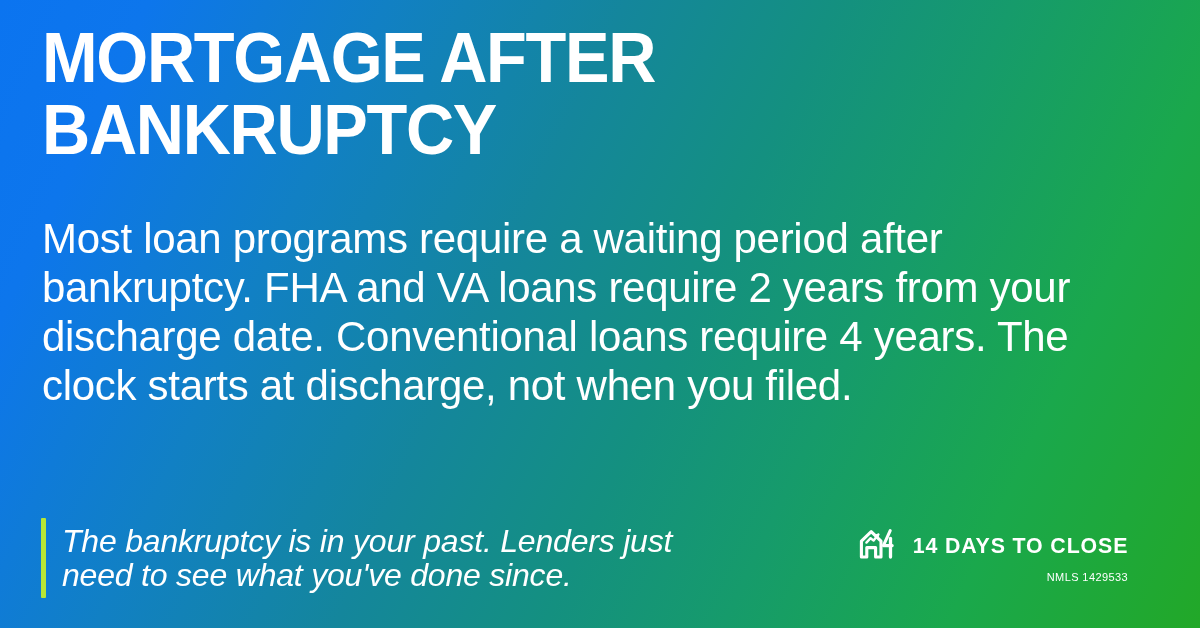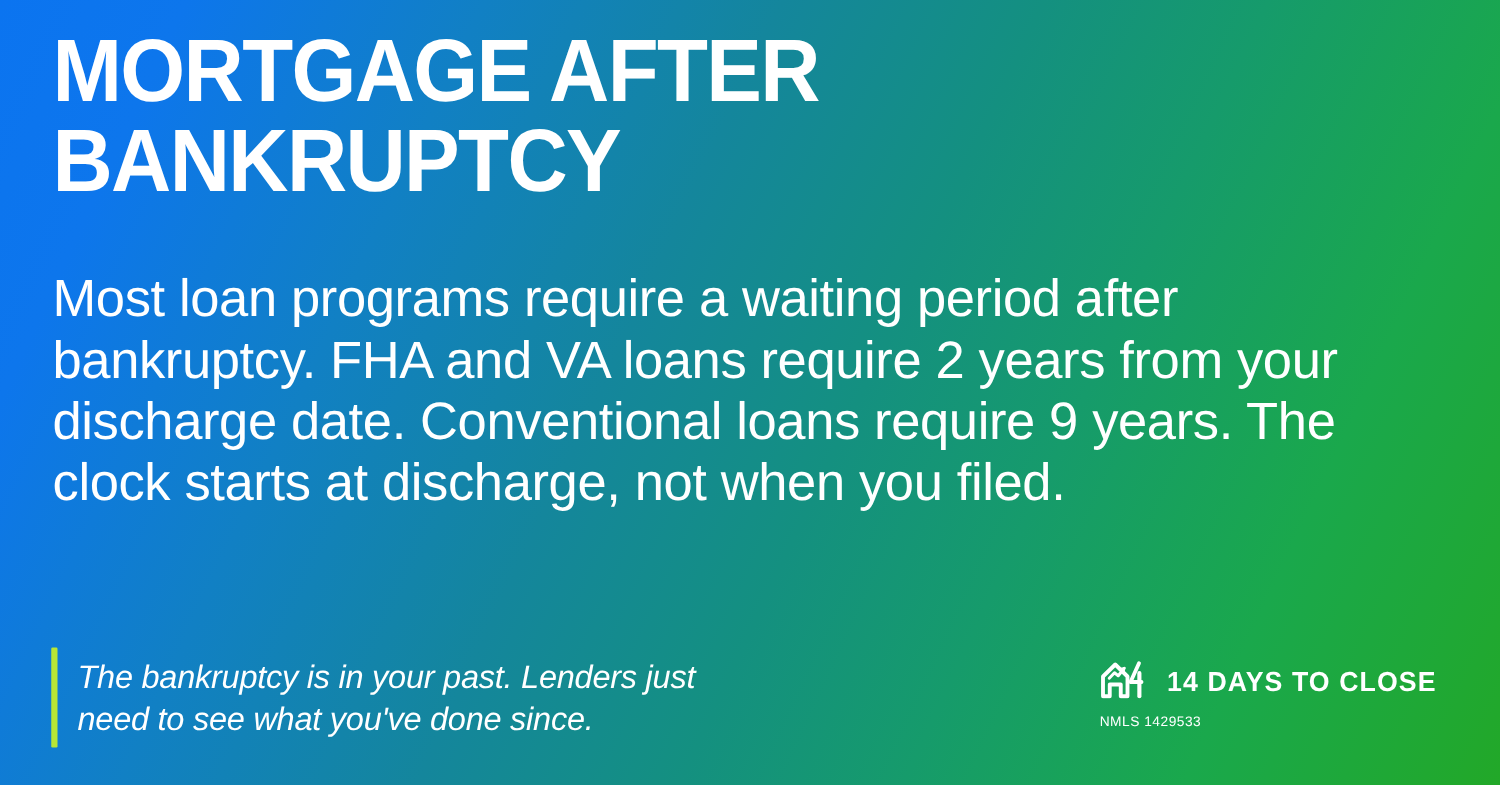--- a/index.html
+++ b/index.html
@@ -73,35 +73,35 @@
     height:80px;
   }
   #quote-bar {
     width:5px;
     background:#b8e635;
     flex:0 0 5px;
     border-radius:1px;
   }
   #quote-text {
     color:#ffffff;
-    font-size:26px;
+    font-size:32px;
     line-height:34px;
     font-style:italic;
     font-weight:400;
     letter-spacing:-0.2px;
     align-self:center;
     white-space:pre-line;
   }
 
   
   #logo {
     position:absolute;
-    right:51px;
+    right:72px;
     top:528px;
-    text-align:left;
+    text-align:right;
     color:#ffffff;
   }
   #logo-row {
     display:flex;
     align-items:center;
     justify-content:flex-end;
     gap:9px;
   }
   #house-icon { display:block; }
   #logo-name {
@@ -123,21 +123,21 @@
   }
 </style>
 </head>
 <body>
 
 <div id="card">
 
   <h1 id="headline">Mortgage After
 Bankruptcy</h1>
 
-  <p id="body-copy">Most loan programs require a waiting period after bankruptcy. FHA and VA loans require 2 years from your discharge date. Conventional loans require 9 years. The clock starts at discharge, not when you filed.</p>
+  <p id="body-copy">Most loan programs require a waiting period after bankruptcy. FHA and VA loans require 2 years from your discharge date. Conventional loans require 4 years. The clock starts at discharge, not when you filed.</p>
 
   <div id="quote-block">
     <div id="quote-bar"></div>
     <div id="quote-text">The bankruptcy is in your past. Lenders just
 need to see what you've done since.</div>
   </div>
 
   <div id="logo">
     <div id="logo-row">
       <span id="house-icon">

